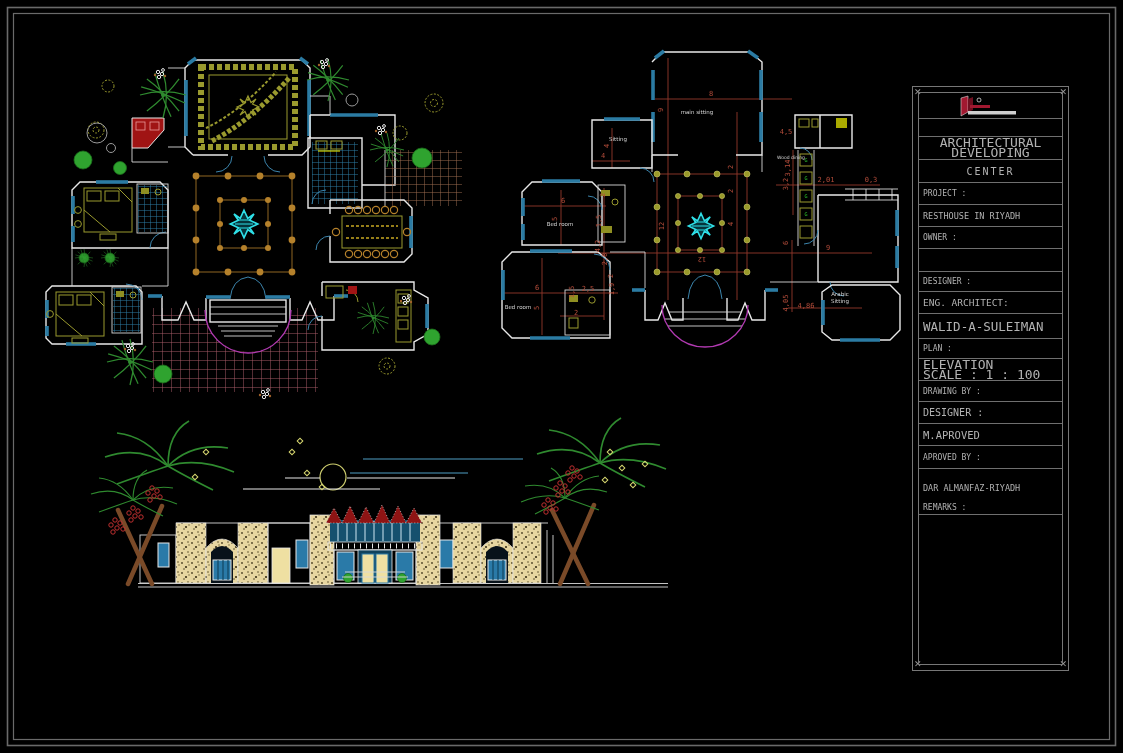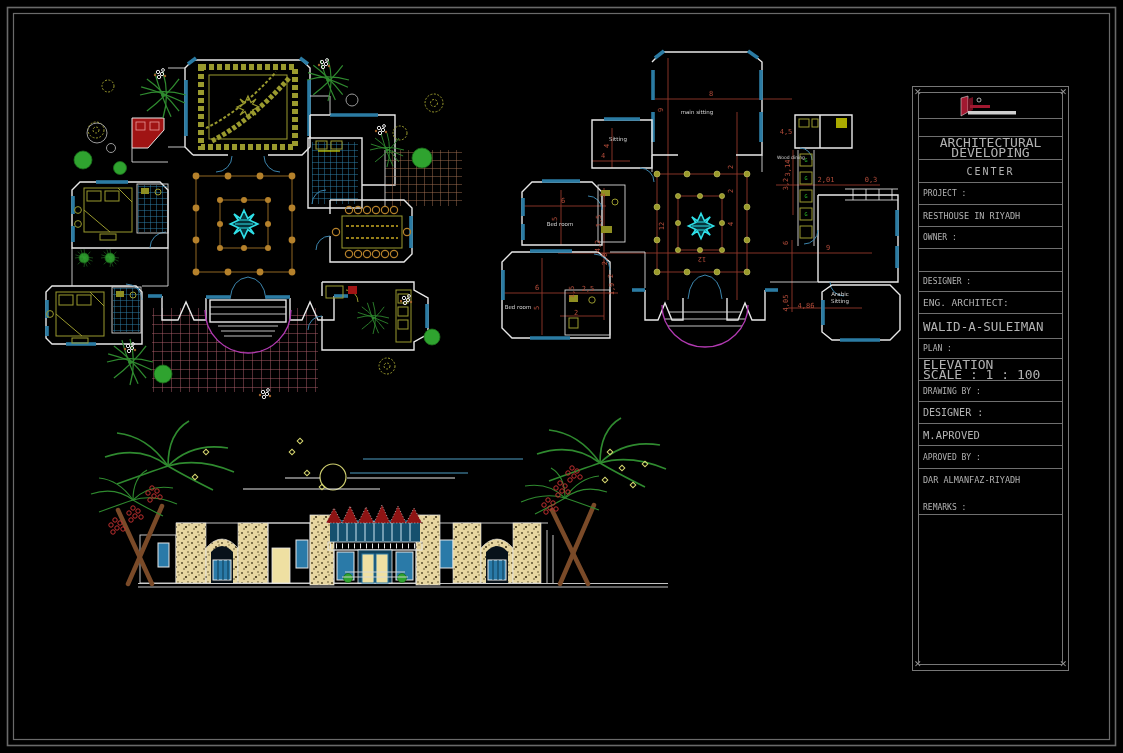--- a/index.html
+++ b/index.html
@@ -710,21 +710,21 @@
     </div>
     <div class="tbrow l f10" style="height:22px">
       <span>DESIGNER :</span>
     </div>
     <div class="tbrow l f105" style="height:22px">
       <span>M.APROVED</span>
     </div>
     <div class="tbrow l f8" style="height:23px">
       <span>APROVED BY :</span>
     </div>
-    <div class="tbrow l f85" style="height:31px;border-bottom:none;justify-content:flex-start;padding-top:6px">
+    <div class="tbrow l f85" style="height:31px;border-bottom:none;justify-content:center;padding-top:6px">
       <span>DAR ALMANFAZ-RIYADH</span>
     </div>
     <div class="tbrow l f8" style="height:15px">
       <span>REMARKS :</span>
     </div>
     <div class="tbrow" style="flex:1;border-bottom:none"></div>
   </div>
 </div>
 
 </div>

